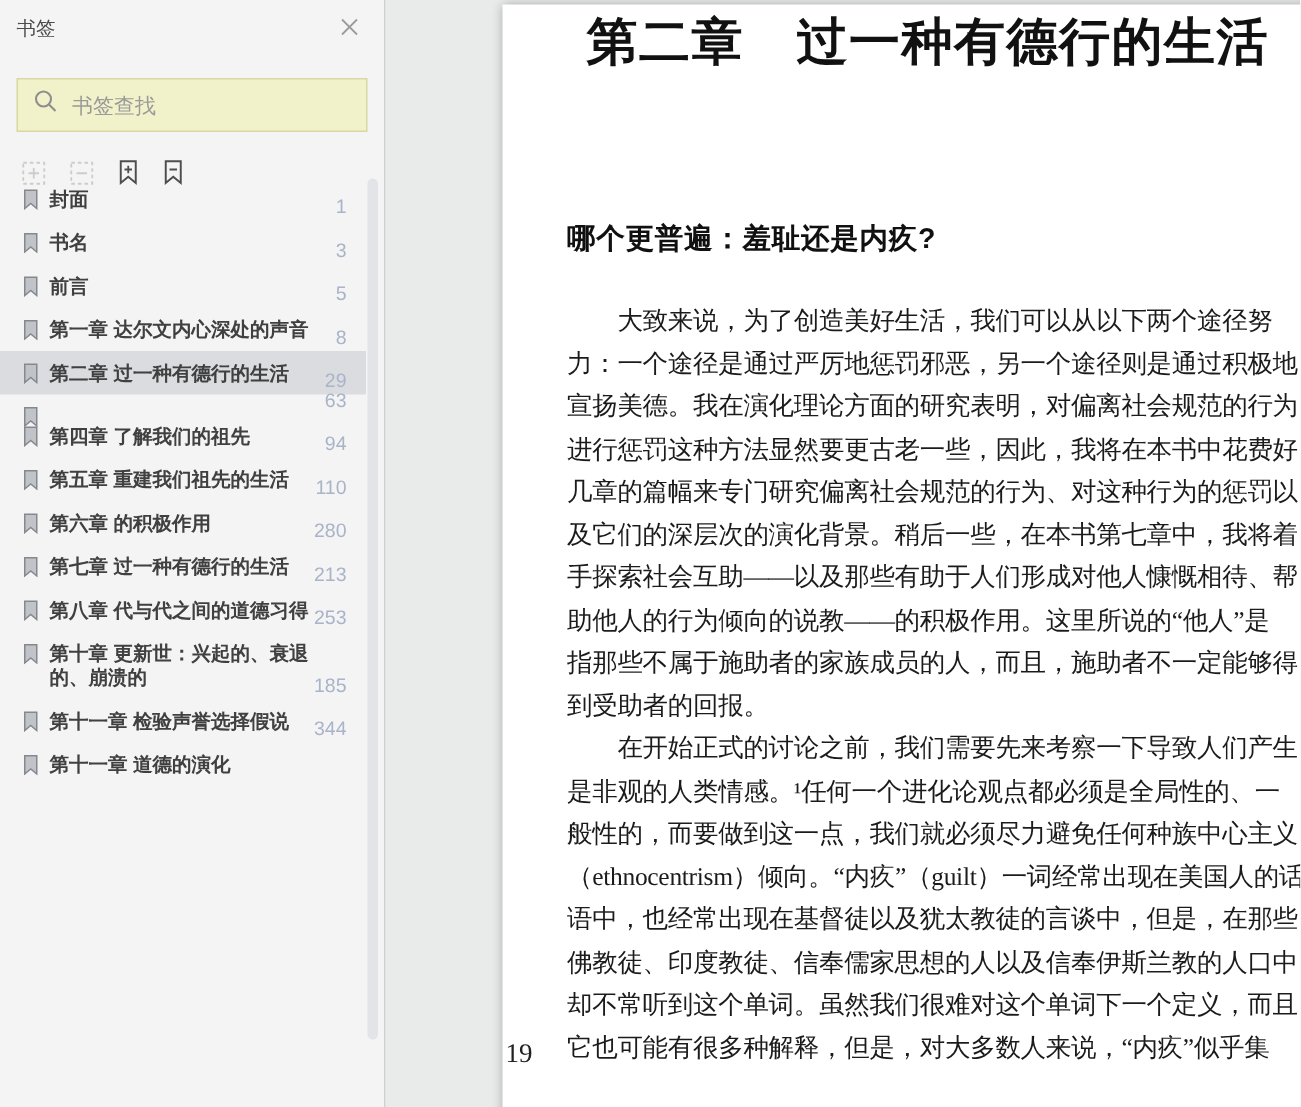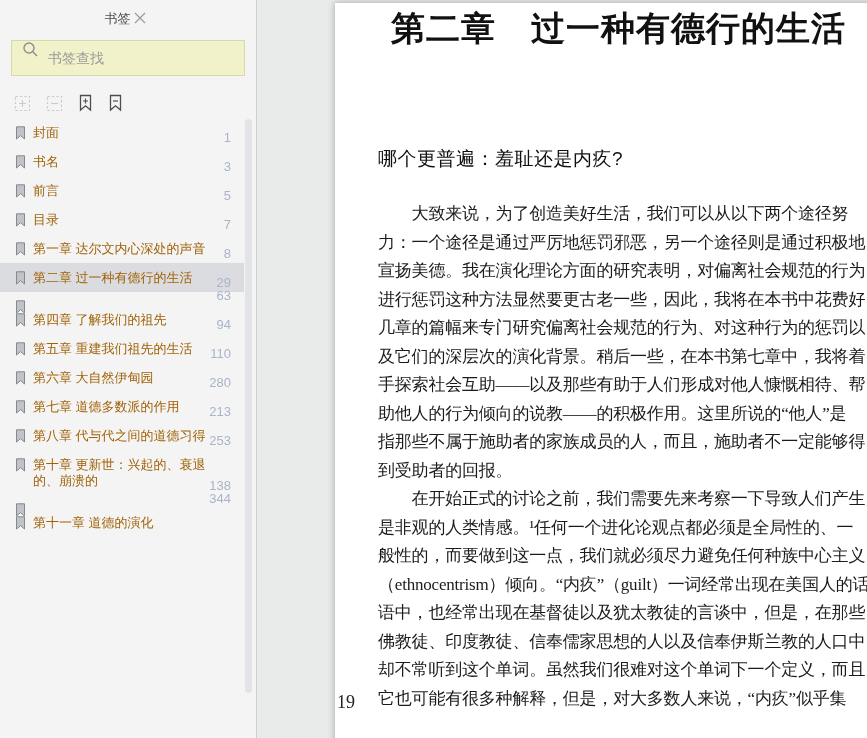--- a/index.html
+++ b/index.html
@@ -3,53 +3,53 @@
 <meta charset="utf-8">
 <style>
   * { margin:0; padding:0; box-sizing:border-box; }
   html,body { width:867px; height:738px; overflow:hidden; }
   body { font-family:"Liberation Sans","DejaVu Sans",sans-serif; }
 
   .app { width:867px; height:738px; display:flex; background:#e9eaea; position:relative; overflow:hidden; }
 
   
   .sidebar { width:257px; flex-shrink:0; background:#f4f4f5; border-right:1px solid #cfcfd1; position:relative; }
-  .sb-header { height:38px; display:flex; align-items:center; justify-content:center; padding:0 14px 0 11px; }
+  .sb-header { height:38px; display:flex; align-items:center; justify-content:space-between; padding:0 14px 0 11px; }
   .sb-title { font-size:13px; color:#4c4c4c; }
   .sb-close { background:none; border:none; cursor:pointer; display:flex; align-items:center; padding:2px; }
 
-  .sb-search { margin:2px 11px 0 11px; height:36px; background:#f1f1ca; border:1px solid #d9d9a8;
-               display:flex; padding:0 10px; gap:9px; }
+  .sb-search { margin:14px 11px 0 11px; height:36px; background:#f1f1ca; border:1px solid #d9d9a8;
+               display:flex; align-items:center; padding:0 10px; gap:9px; }
   .sb-search input { flex:1; border:none; background:transparent; outline:none; font-size:14px; color:#555;
                      font-family:"Liberation Sans","DejaVu Sans",sans-serif; }
   .sb-search input::placeholder { color:#9a9a9a; }
 
   .sb-toolbar { display:flex; align-items:center; gap:15px; padding:15px 0 0 14px; height:42px; }
   .tb-btn { background:none; border:none; padding:0; display:flex; align-items:center; cursor:pointer; }
   .tb-btn.disabled { cursor:default; }
 
   .sb-list { position:absolute; top:118px; bottom:0; left:0; right:0; overflow:hidden; }
   .bm-item { position:relative; margin-right:12px; padding:6.5px 10px 6.5px 33px; cursor:pointer; }
   .bm-item.sel { background:#dbdce0; }
   .bm-icon { position:absolute; left:15px; top:8px; }
-  .bm-label { display:block; width:182px; font-size:13px; line-height:16px; color:#a16207; word-break:break-all; }
+  .bm-label { display:block; width:182px; font-size:13px; line-height:16px; color:#404040; word-break:break-all;font-weight:bold; }
   .bm-page { position:absolute; right:13px; bottom:2px; font-size:13px; color:#a9b4c8; }
 
   .sb-scrollbar { position:absolute; right:4px; top:119px; width:7px; height:574px; border-radius:4px;
                   background:#e3e4e8; cursor:pointer; }
 
   
   .main { flex:1; position:relative; background:#e9eaea; overflow:hidden; }
   .page { position:absolute; left:78px; top:3px; width:710px; height:780px; background:#ffffff;
           box-shadow:0 0 7px rgba(0,0,0,0.30); }
 
   .chapter-title { position:absolute; top:4px; left:56px; white-space:nowrap;
                    font-family:"Liberation Serif","DejaVu Serif",serif; font-weight:bold;
                    font-size:34px; line-height:44px; color:#111; letter-spacing:1px; }
-  .section-heading { position:absolute; top:143px; left:43px; font-size:19px; font-weight:normal;
+  .section-heading { position:absolute; top:143px; left:43px; font-size:19px; font-weight:bold;
                      color:#101010; letter-spacing:0.5px;
                      font-family:"Liberation Sans","DejaVu Sans",sans-serif; }
   .body-text { position:absolute; top:197px; left:43px; width:492px;
                font-family:"Liberation Serif","DejaVu Serif",serif;
                font-size:17px; line-height:28.5px; color:#1b1b1b; white-space:pre-line;
                letter-spacing:-0.2px; }
   .folio { position:absolute; left:2px; top:689px; font-family:"Liberation Serif","DejaVu Serif",serif;
            font-size:18px; color:#222; }
 </style>
 </head>
@@ -134,27 +134,20 @@
         <span class="bm-icon"><svg width="11" height="14" viewBox="0 0 11 14">
               <path d="M1.5 .8h8v12.2l-4-3.4-4 3.4z" fill="#c0c3c8" stroke="#85888d"></path>
             </svg></span>
         <span class="bm-label">前言</span>
         <span class="bm-page">5</span>
       </div>
       <div class="bm-item">
         <span class="bm-icon"><svg width="11" height="14" viewBox="0 0 11 14">
               <path d="M1.5 .8h8v12.2l-4-3.4-4 3.4z" fill="#c0c3c8" stroke="#85888d"></path>
             </svg></span>
-        <span class="bm-label">目录</span>
-        <span class="bm-page">7</span>
-      </div>
-      <div class="bm-item">
-        <span class="bm-icon"><svg width="11" height="14" viewBox="0 0 11 14">
-              <path d="M1.5 .8h8v12.2l-4-3.4-4 3.4z" fill="#c0c3c8" stroke="#85888d"></path>
-            </svg></span>
         <span class="bm-label">第一章 达尔文内心深处的声音</span>
         <span class="bm-page">8</span>
       </div>
       <div class="bm-item sel">
         <span class="bm-icon"><svg width="11" height="14" viewBox="0 0 11 14">
               <path d="M1.5 .8h8v12.2l-4-3.4-4 3.4z" fill="#c0c3c8" stroke="#85888d"></path>
             </svg></span>
         <span class="bm-label">第二章 过一种有德行的生活</span>
         <span class="bm-page">29</span>
       </div>
@@ -175,48 +168,49 @@
         <span class="bm-icon"><svg width="11" height="14" viewBox="0 0 11 14">
               <path d="M1.5 .8h8v12.2l-4-3.4-4 3.4z" fill="#c0c3c8" stroke="#85888d"></path>
             </svg></span>
         <span class="bm-label">第五章 重建我们祖先的生活</span>
         <span class="bm-page">110</span>
       </div>
       <div class="bm-item">
         <span class="bm-icon"><svg width="11" height="14" viewBox="0 0 11 14">
               <path d="M1.5 .8h8v12.2l-4-3.4-4 3.4z" fill="#c0c3c8" stroke="#85888d"></path>
             </svg></span>
-        <span class="bm-label">第六章 大自然伊甸园</span>
+        <span class="bm-label">第六章 的积极作用</span>
         <span class="bm-page">280</span>
       </div>
       <div class="bm-item">
         <span class="bm-icon"><svg width="11" height="14" viewBox="0 0 11 14">
               <path d="M1.5 .8h8v12.2l-4-3.4-4 3.4z" fill="#c0c3c8" stroke="#85888d"></path>
             </svg></span>
-        <span class="bm-label">第七章 道德多数派的作用</span>
+        <span class="bm-label">第七章 过一种有德行的生活</span>
         <span class="bm-page">213</span>
       </div>
       <div class="bm-item">
         <span class="bm-icon"><svg width="11" height="14" viewBox="0 0 11 14">
               <path d="M1.5 .8h8v12.2l-4-3.4-4 3.4z" fill="#c0c3c8" stroke="#85888d"></path>
             </svg></span>
         <span class="bm-label">第八章 代与代之间的道德习得</span>
         <span class="bm-page">253</span>
       </div>
       <div class="bm-item">
         <span class="bm-icon"><svg width="11" height="14" viewBox="0 0 11 14">
               <path d="M1.5 .8h8v12.2l-4-3.4-4 3.4z" fill="#c0c3c8" stroke="#85888d"></path>
             </svg></span>
         <span class="bm-label">第十章 更新世：兴起的、衰退的、崩溃的</span>
-        <span class="bm-page">138</span>
-      </div>
-      <div class="bm-item">
-        <span class="bm-icon"><svg width="11" height="14" viewBox="0 0 11 14">
-              <path d="M1.5 .8h8v12.2l-4-3.4-4 3.4z" fill="#c0c3c8" stroke="#85888d"></path>
-            </svg></span>
+        <span class="bm-page">185</span>
+      </div>
+      <div class="bm-item">
+        <span class="bm-icon"><svg width="11" height="14" viewBox="0 0 11 14">
+              <path d="M1.5 .8h8v12.2l-4-3.4-4 3.4z" fill="#c0c3c8" stroke="#85888d"></path>
+            </svg></span>
+        <span class="bm-label">第十一章 检验声誉选择假说</span>
         <span class="bm-page">344</span>
       </div>
       <div class="bm-item">
         <span class="bm-icon"><svg width="11" height="14" viewBox="0 0 11 14">
               <path d="M1.5 .8h8v12.2l-4-3.4-4 3.4z" fill="#c0c3c8" stroke="#85888d"></path>
             </svg></span>
         <span class="bm-label">第十一章 道德的演化</span>
         <span class="bm-page"></span>
       </div>
     </div>

